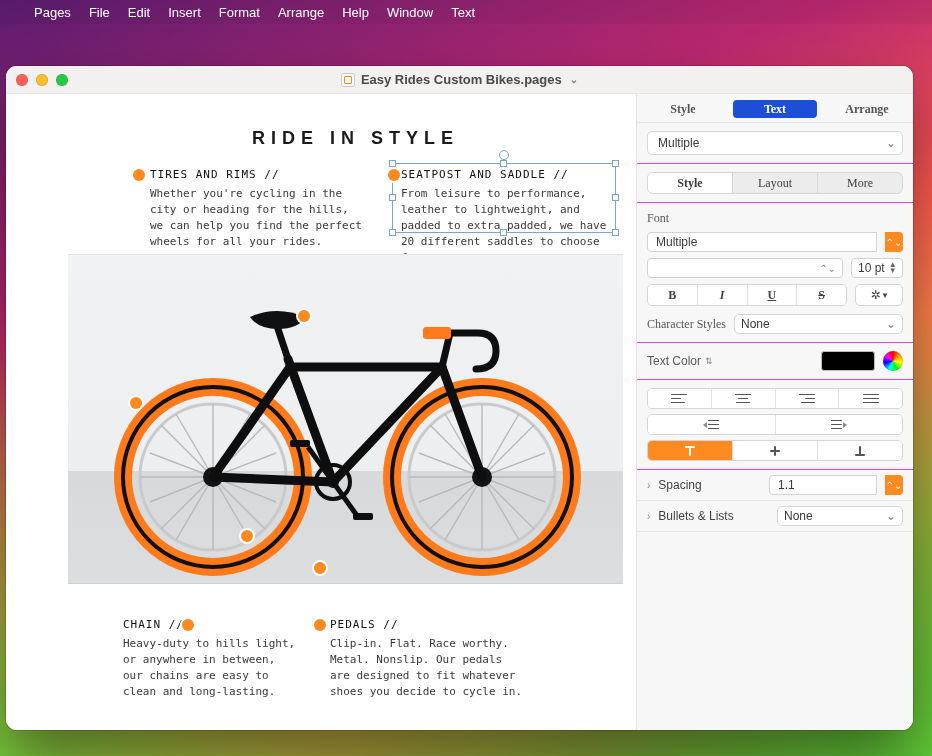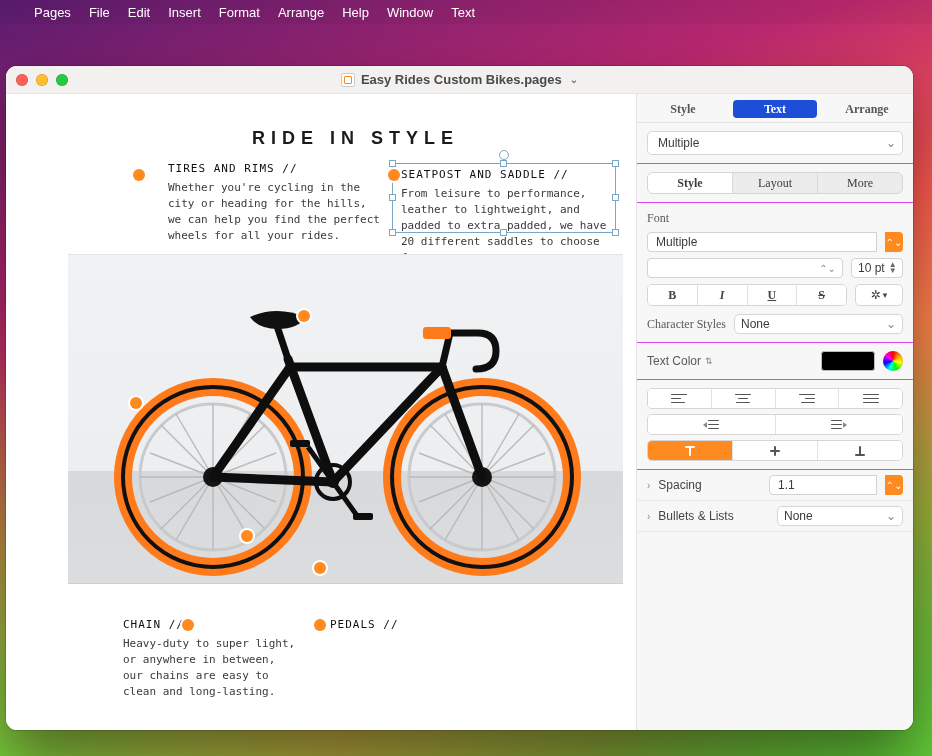--- a/index.html
+++ b/index.html
@@ -173,21 +173,21 @@
       <span class="chev">⌄</span>
     </div>
   </div>
 
   <div class="content">
 
     <div class="canvas">
       <div class="page">
         <h1>RIDE IN STYLE</h1>
 
-        <div class="calloutBox" style="left:82px;top:68px;margin-left:18px;">
+        <div class="calloutBox" style="left:82px;top:74px;">
           <div class="hdr">TIRES AND RIMS //</div>
           <div class="bdy">Whether you're cycling in the city or heading for the hills, we can help you find the perfect wheels for all your rides.</div>
         </div>
 
         <div class="calloutBox" style="left:333px;top:74px;">
           <div class="hdr">SEATPOST AND SADDLE //</div>
           <div class="bdy">From leisure to performance, leather to lightweight, and padded to extra padded, we have 20 different saddles to choose from.</div>
         </div>
         <div class="selection" style="left:324px;top:69px;width:224px;height:70px;">
           <span class="knob"></span>
@@ -270,25 +270,26 @@
             <circle cx="243" cy="205" r="6" fill="#0e0e0e"></circle>
             <line x1="243" y1="205" x2="268" y2="240" stroke="#0e0e0e" stroke-width="5"></line>
             <rect x="263" y="236" width="20" height="7" rx="2" fill="#0e0e0e"></rect>
             <line x1="243" y1="205" x2="218" y2="170" stroke="#0e0e0e" stroke-width="5"></line>
             <rect x="200" y="163" width="20" height="7" rx="2" fill="#0e0e0e"></rect>
           </svg>
         </div>
 
         <div class="calloutBox" style="left:55px;top:524px;max-width:180px;">
           <div class="hdr">CHAIN //</div>
-          <div class="bdy" style="max-width:175px">Heavy-duty to super light, or anywhere in between, our chains are easy to clean and long-lasting.</div>
+          <div class="bdy" style="max-width:175px">Heavy-duty to hills light, or anywhere in between, our chains are easy to clean and long-lasting.</div>
         </div>
 
         <div class="calloutBox" style="left:262px;top:524px;max-width:200px;">
           <div class="hdr">PEDALS //</div>
+          <div class="bdy" style="max-width:195px">Clip-in. Flat. Race worthy. Metal. Nonslip. Our pedals are designed to fit whatever shoes you decide to cycle in.</div>
         </div>
 
         <div class="dot" style="left:65px; top:75px;"></div>
         <div class="dot" style="left:62px; top:303px;"></div>
         <div class="dot" style="left:320px;top:75px;"></div>
         <div class="dot" style="left:230px;top:216px;"></div>
         <div class="dot" style="left:114px;top:525px;"></div>
         <div class="dot" style="left:173px;top:436px;"></div>
         <div class="dot" style="left:246px;top:525px;"></div>
         <div class="dot" style="left:246px;top:468px;"></div>

